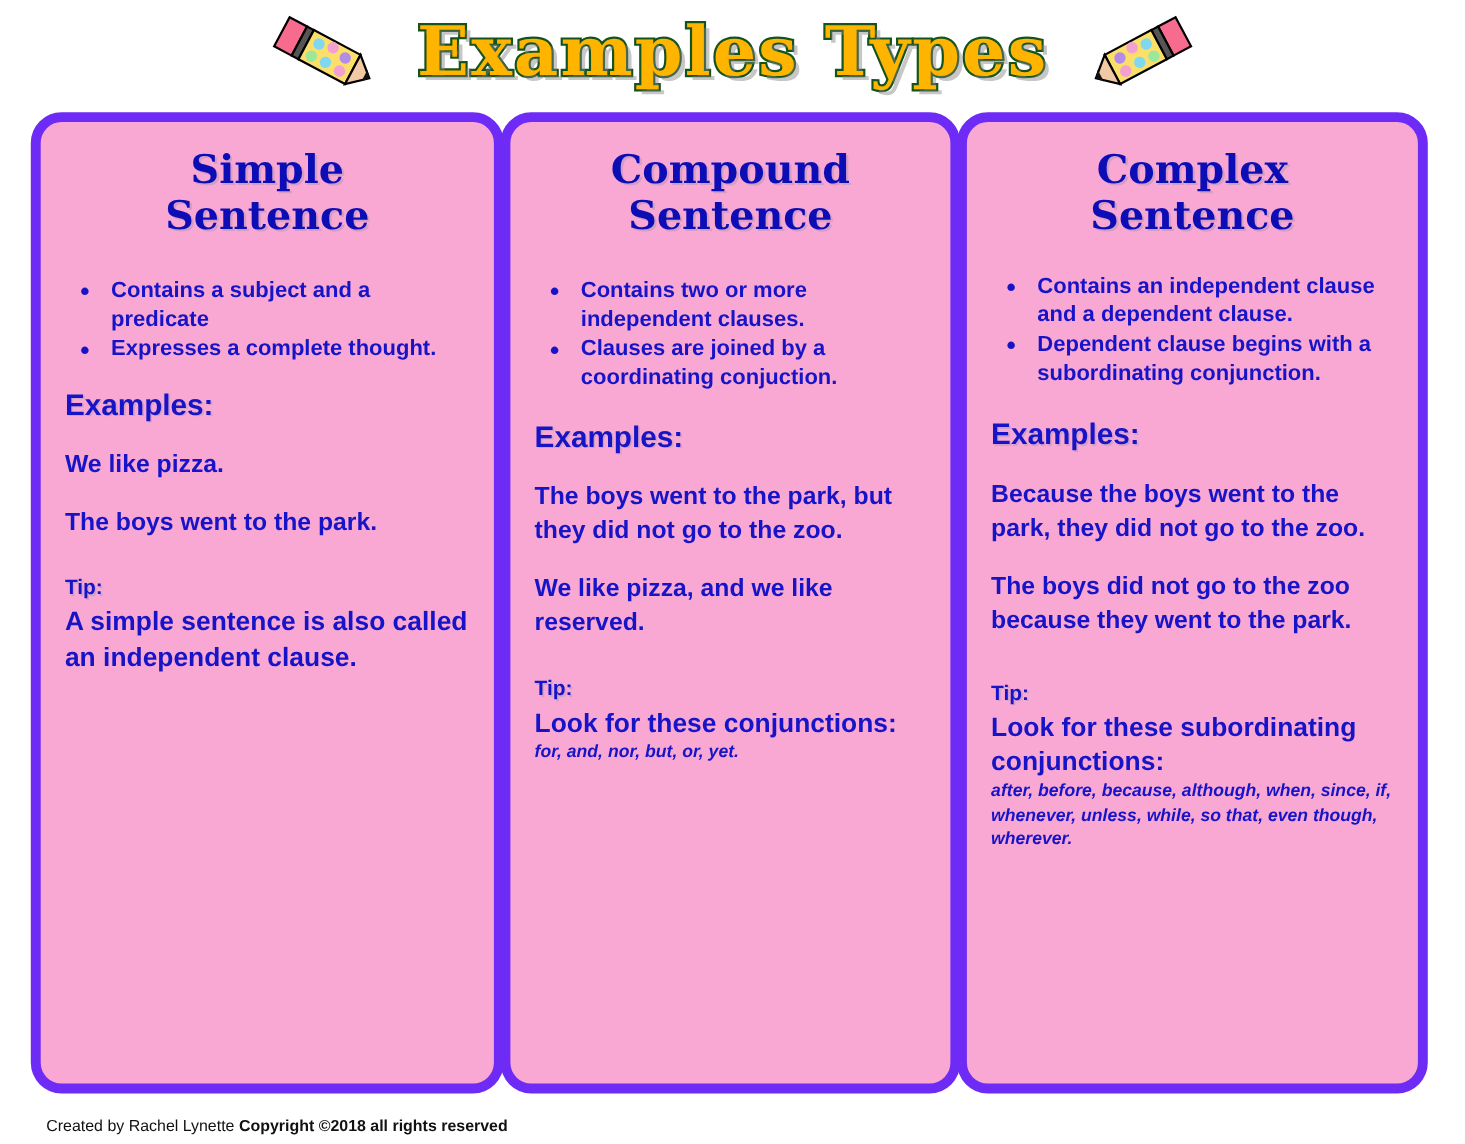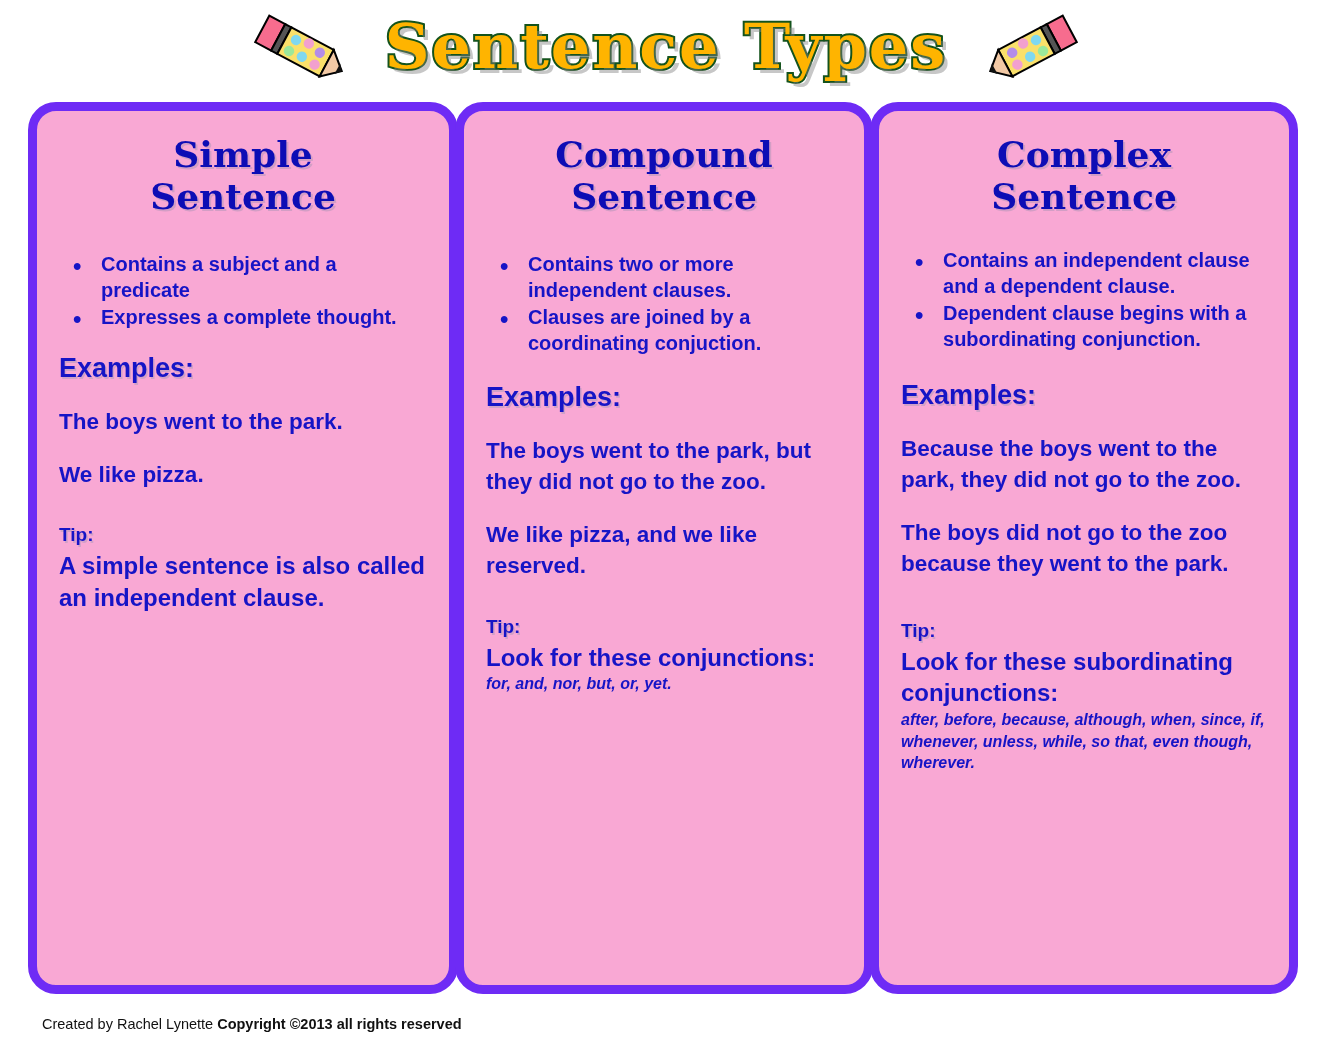--- a/index.html
+++ b/index.html
@@ -173,21 +173,21 @@
       <circle cx="62" cy="34" r="5.2" fill="#F2A0CF"></circle>
       <circle cx="76" cy="37" r="5.2" fill="#B48CE8"></circle>
       <circle cx="48" cy="50" r="5.2" fill="#9BE89B"></circle>
       <circle cx="62" cy="49" r="5.2" fill="#7FD8F0"></circle>
       <circle cx="77" cy="50" r="5.2" fill="#F2A0CF"></circle>
       <path d="M87 28 L104 43 L87 58 Z" fill="#F2C9A5" stroke="#000" stroke-width="2"></path>
       <path d="M99 37 L104 43 L99 49 Z" fill="#111"></path>
     </g>
   </svg>
 
-  <h1 class="poster-title">Sentence Types</h1>
+  <h1 class="poster-title">Examples Types</h1>
 
   <svg class="pencil pencil-right" viewBox="0 0 118 86">
     <g transform="rotate(28 59 43)">
       <rect x="14" y="28" width="18" height="30" fill="#F76C8E" stroke="#000" stroke-width="2"></rect>
       <rect x="32" y="28" width="7" height="30" fill="#555" stroke="#000" stroke-width="2"></rect>
       <rect x="39" y="28" width="48" height="30" fill="#FAE06A" stroke="#000" stroke-width="2"></rect>
       <circle cx="49" cy="37" r="5.2" fill="#7FD8F0"></circle>
       <circle cx="62" cy="34" r="5.2" fill="#F2A0CF"></circle>
       <circle cx="76" cy="37" r="5.2" fill="#B48CE8"></circle>
       <circle cx="48" cy="50" r="5.2" fill="#9BE89B"></circle>
@@ -206,22 +206,22 @@
       <span class="ln">Simple</span>
       <span class="ln">Sentence</span>
     </h2>
 
     <ul class="bullets">
       <li>Contains a subject and a predicate</li>
       <li>Expresses a complete thought.</li>
     </ul>
 
     <p class="section-head examples">Examples:</p>
+    <p class="example-line">We like pizza.</p>
     <p class="example-line">The boys went to the park.</p>
-    <p class="example-line">We like pizza.</p>
 
     <p class="tip-head">Tip:</p>
     <p class="tip-body">A simple sentence is also called an independent clause.</p>
   </section>
 
   <section class="card card-2">
     <h2 class="card-title">
       <span class="ln">Compound</span>
       <span class="ln">Sentence</span>
     </h2>
@@ -255,14 +255,14 @@
     <p class="example-line">Because the boys went to the park, they did not go to the zoo.</p>
     <p class="example-line">The boys did not go to the zoo because they went to the park.</p>
 
     <p class="tip-head">Tip:</p>
     <p class="tip-body">Look for these subordinating conjunctions:</p>
     <span class="conj-list">after, before, because, although, when, since, if, whenever, unless, while, so that, even though, wherever.</span>
   </section>
 </div>
 
 <div class="footer">
-  <span class="reg">Created by Rachel Lynette </span><span class="bold">Copyright ©2013   all rights reserved</span>
+  <span class="reg">Created by Rachel Lynette </span><span class="bold">Copyright ©2018   all rights reserved</span>
 </div>
 
 </body></html>

